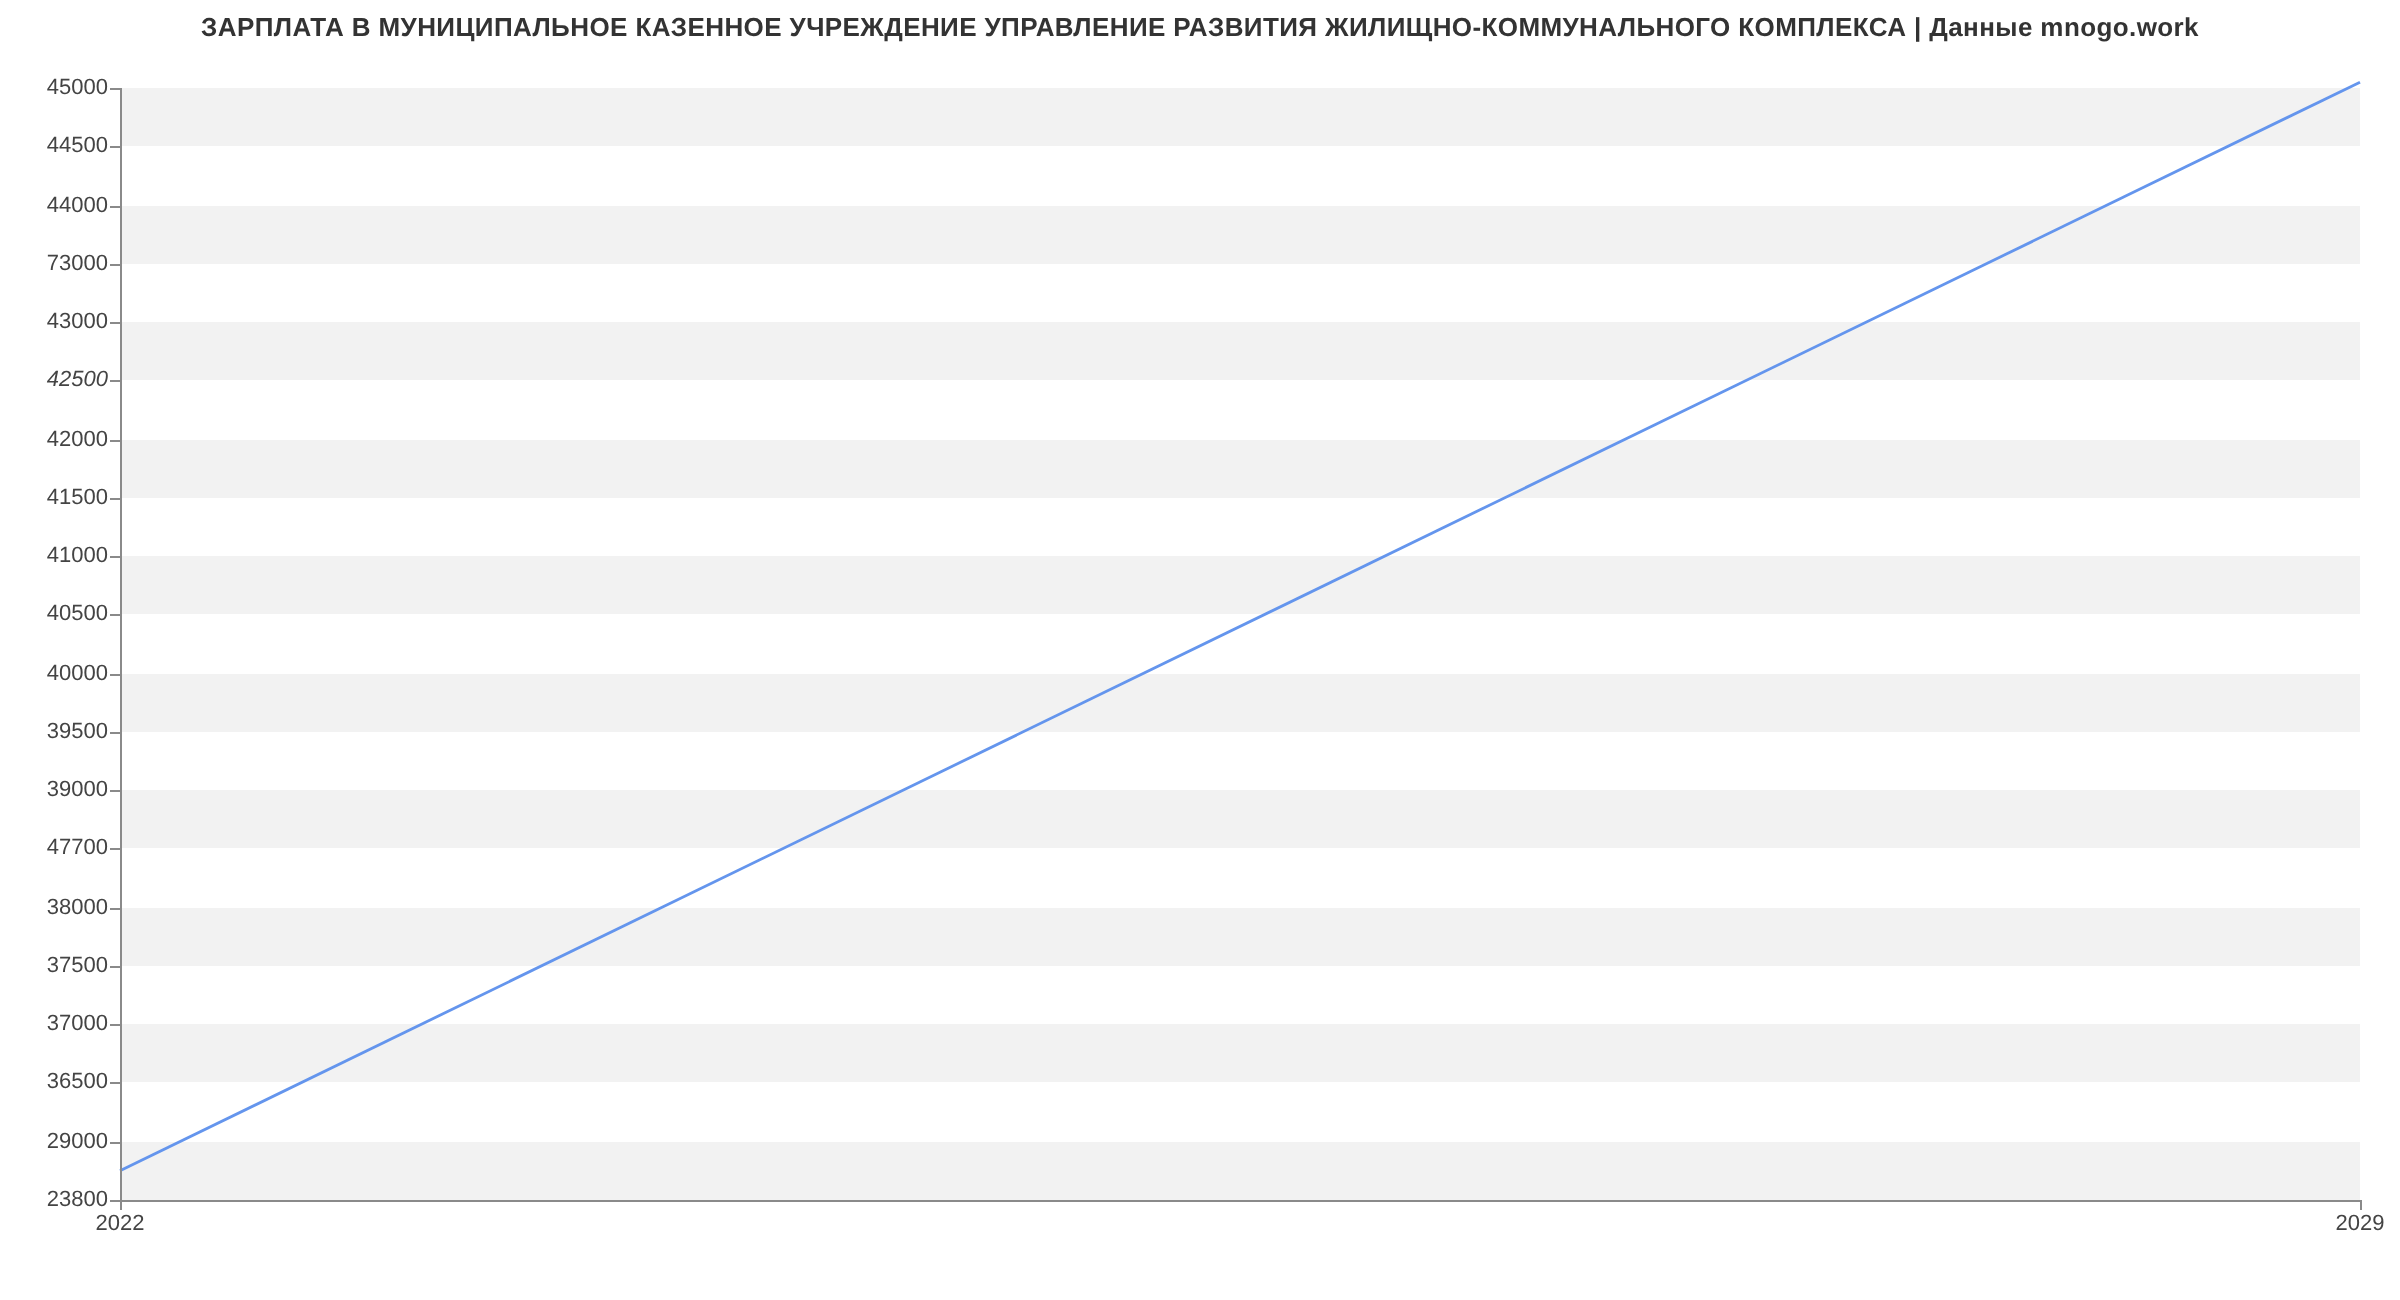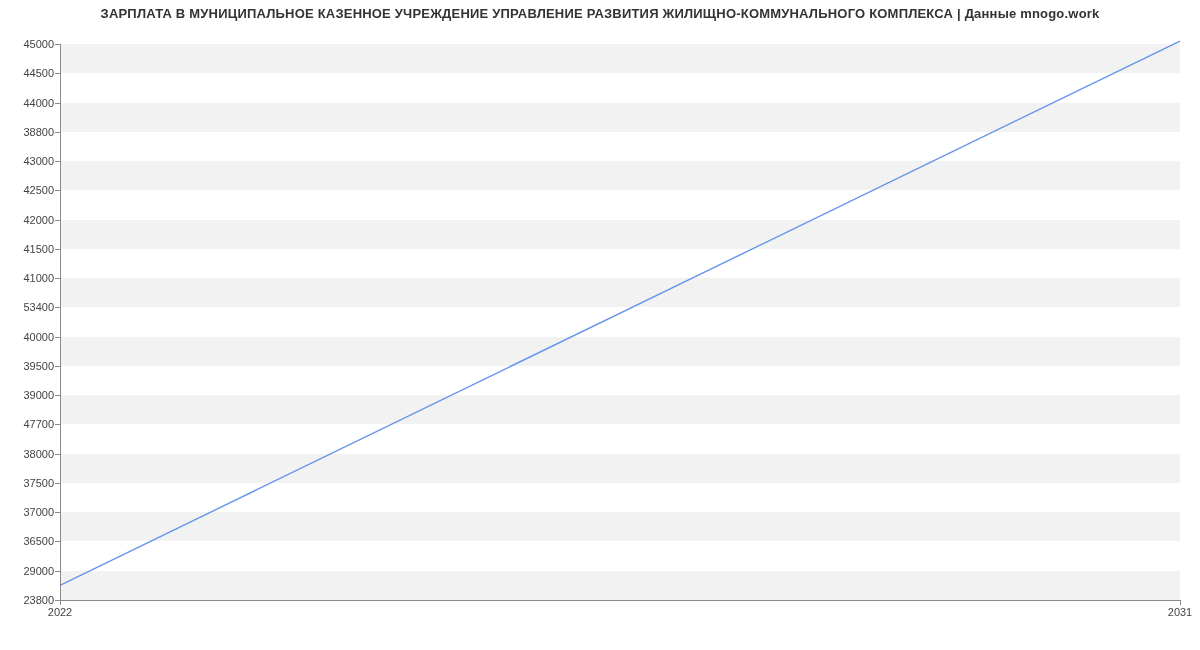--- a/index.html
+++ b/index.html
@@ -115,37 +115,37 @@
     <div class="ytick-label" style="top: 453.684px;">38000</div>
     <div class="ytick-mark" style="top: 453.684px;"></div>
     <div class="ytick-label" style="top: 424.421px;">47700</div>
     <div class="ytick-mark" style="top: 424.421px;"></div>
     <div class="ytick-label" style="top: 395.158px;">39000</div>
     <div class="ytick-mark" style="top: 395.158px;"></div>
     <div class="ytick-label" style="top: 365.895px;">39500</div>
     <div class="ytick-mark" style="top: 365.895px;"></div>
     <div class="ytick-label" style="top: 336.632px;">40000</div>
     <div class="ytick-mark" style="top: 336.632px;"></div>
-    <div class="ytick-label" style="top: 307.368px;">53400</div>
+    <div class="ytick-label" style="top: 307.368px;">40500</div>
     <div class="ytick-mark" style="top: 307.368px;"></div>
     <div class="ytick-label" style="top: 278.105px;">41000</div>
     <div class="ytick-mark" style="top: 278.105px;"></div>
     <div class="ytick-label" style="top: 248.842px;">41500</div>
     <div class="ytick-mark" style="top: 248.842px;"></div>
     <div class="ytick-label" style="top: 219.579px;">42000</div>
     <div class="ytick-mark" style="top: 219.579px;"></div>
-    <div class="ytick-label" style="top: 190.316px;">42500</div>
+    <div class="ytick-label" style="top: 190.316px; font-style: italic;">42500</div>
     <div class="ytick-mark" style="top: 190.316px;"></div>
     <div class="ytick-label" style="top: 161.053px;">43000</div>
     <div class="ytick-mark" style="top: 161.053px;"></div>
-    <div class="ytick-label" style="top: 131.789px;">38800</div>
+    <div class="ytick-label" style="top: 131.789px;">73000</div>
     <div class="ytick-mark" style="top: 131.789px;"></div>
     <div class="ytick-label" style="top: 102.526px;">44000</div>
     <div class="ytick-mark" style="top: 102.526px;"></div>
     <div class="ytick-label" style="top: 73.2632px;">44500</div>
     <div class="ytick-mark" style="top: 73.2632px;"></div>
     <div class="ytick-label" style="top: 44px;">45000</div>
     <div class="ytick-mark" style="top: 44px;"></div>
     <div class="xtick-label" style="left: 60px;">2022</div>
     <div class="xtick-mark" style="left: 60px;"></div>
-    <div class="xtick-label" style="left: 1180px;">2031</div>
+    <div class="xtick-label" style="left: 1180px;">2029</div>
     <div class="xtick-mark" style="left: 1180px;"></div>
   </div>
 
 </body></html>

